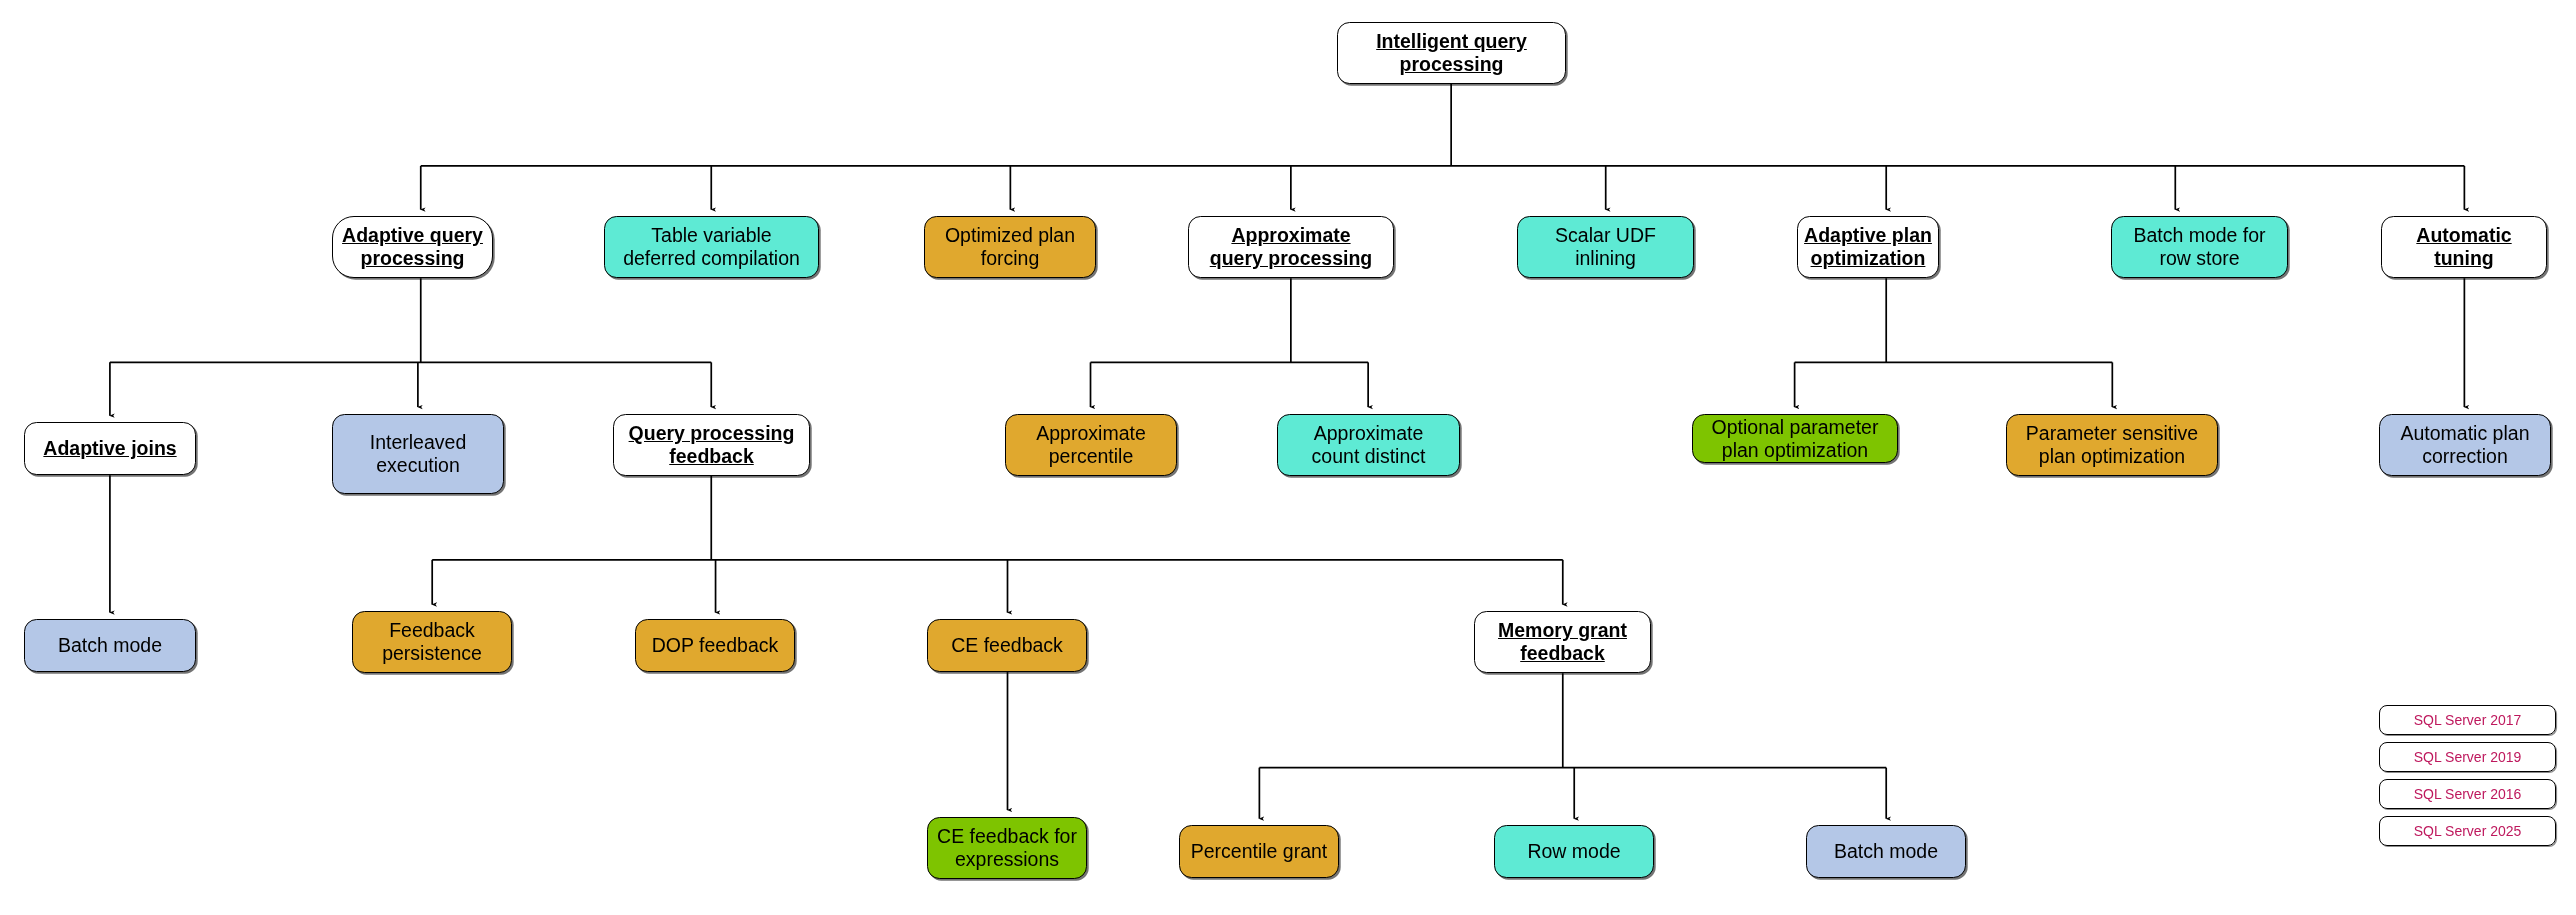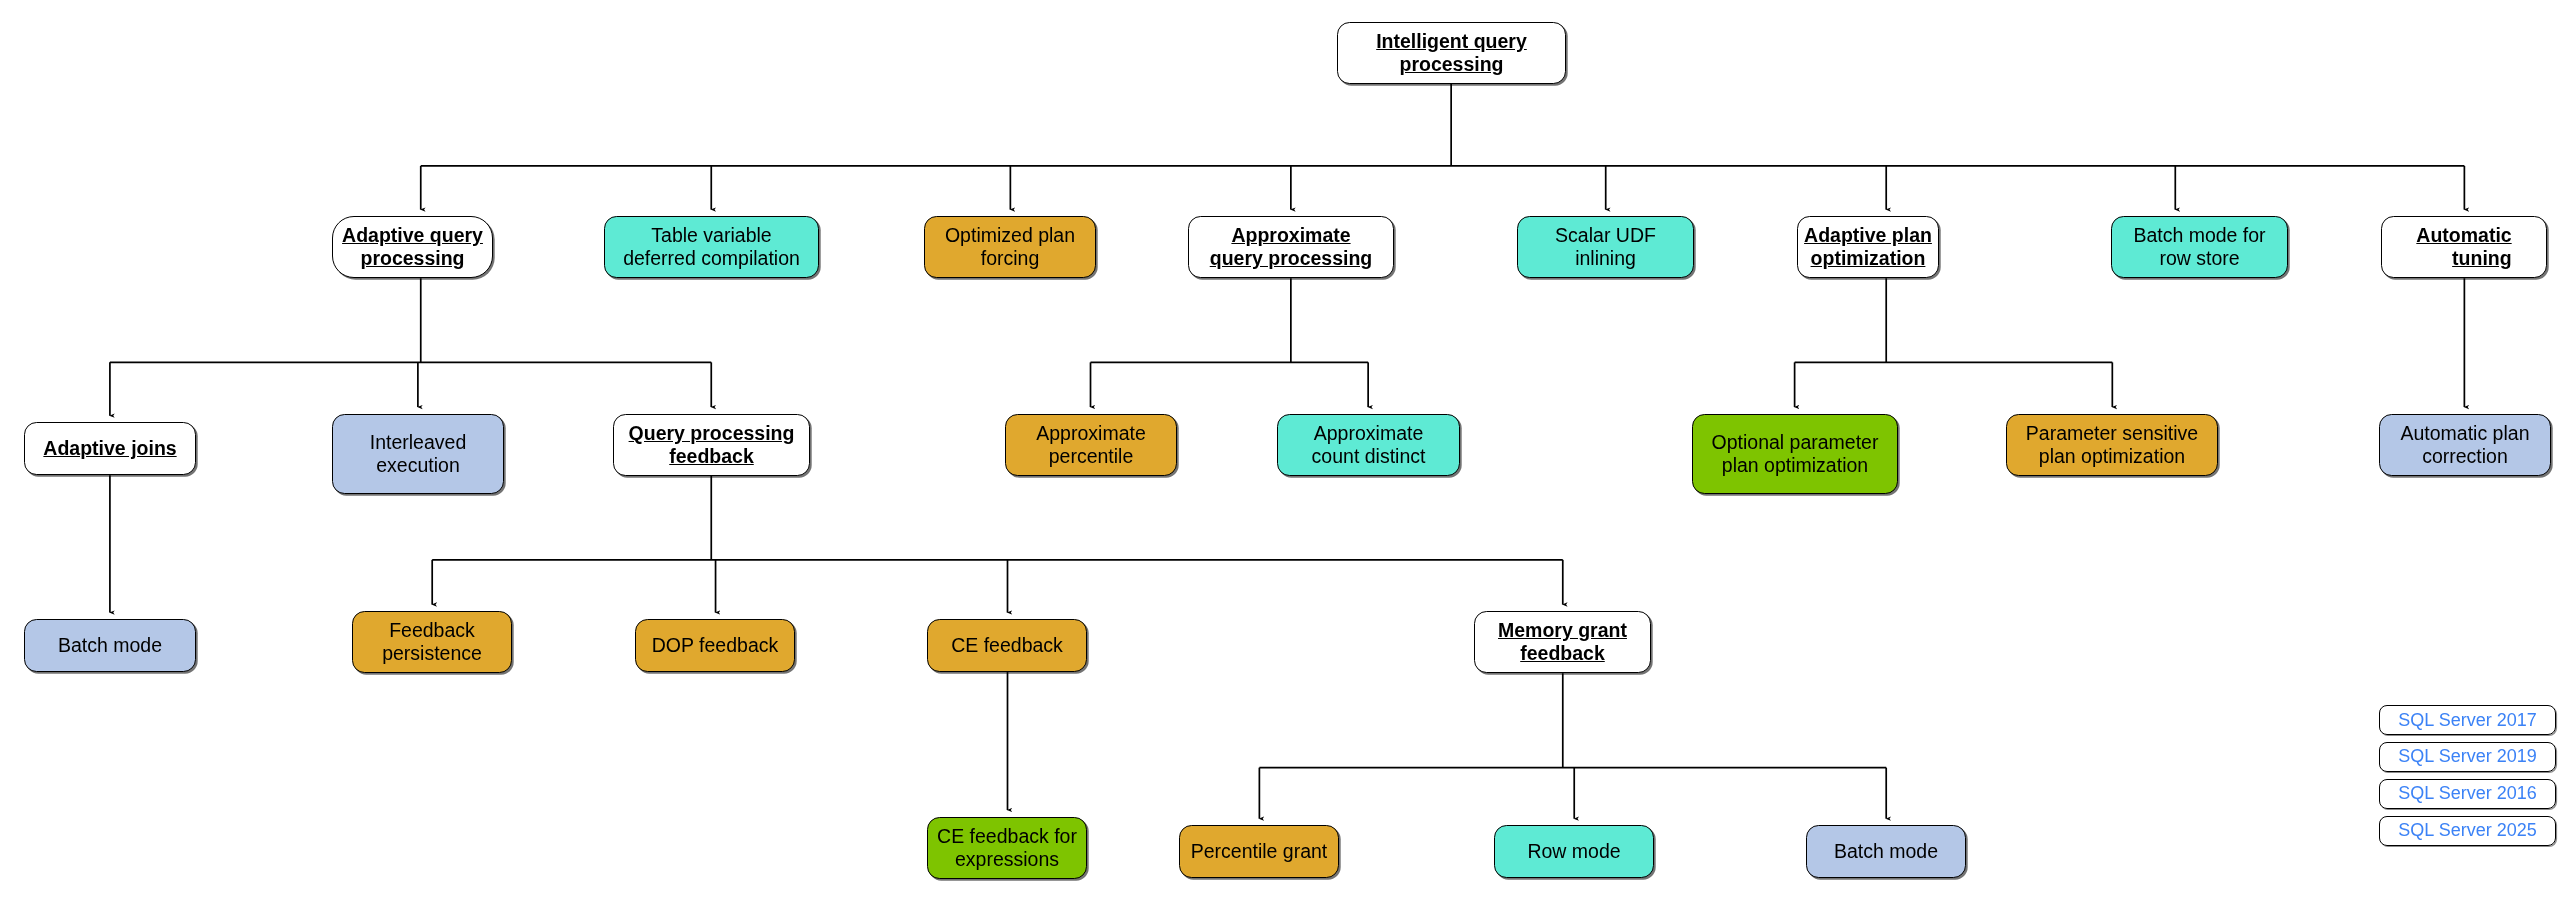--- a/index.html
+++ b/index.html
@@ -51,23 +51,23 @@
     flex-direction: column;
     gap: 6.9px;
   }
   .legend-item {
     height: 30px;
     border: 1.7px solid #000000;
     border-radius: 8px;
     display: flex;
     align-items: center;
     justify-content: center;
-    font-size: 18px;
+    font-size: 14px;
     font-weight: 400;
-    color: #3b82f6;
+    color: #be185d;
     box-shadow: 1.1px 1.1px 0 rgba(0,0,0,0.45);
   }
 </style>
 </head>
 <body>
 
 <div id="canvas">
   <svg id="wires" viewBox="0 0 4500 1600">
     <defs>
       <marker id="arrow" markerWidth="11" markerHeight="11" refX="5" refY="8.4" orient="auto" markerUnits="userSpaceOnUse">
@@ -125,32 +125,32 @@
       <div class="node fill-orange" style="left: 924px; top: 216px; width: 172px; height: 62px;"><span>Optimized plan
 forcing</span></div>
       <div class="node fill-white" style="left: 1188px; top: 216px; width: 206px; height: 62px;"><span>Approximate
 query processing</span></div>
       <div class="node fill-gray" style="left: 1517px; top: 216px; width: 177px; height: 62px;"><span>Scalar UDF
 inlining</span></div>
       <div class="node fill-white" style="left: 1797px; top: 216px; width: 142px; height: 62px;"><span>Adaptive plan
 optimization</span></div>
       <div class="node fill-gray" style="left: 2087px; top: 216px; width: 177px; height: 62px; margin-left: 24px;"><span>Batch mode for
 row store</span></div>
-      <div class="node fill-white" style="left: 2381px; top: 216px; width: 166px; height: 62px; text-align: right;"><span>Automatic
+      <div class="node fill-white" style="left: 2381px; top: 216px; width: 166px; height: 62px;"><span>Automatic
 tuning</span></div>
       <div class="node fill-white" style="left: 24px; top: 422px; width: 172px; height: 53px;"><span>Adaptive joins</span></div>
       <div class="node fill-blue" style="left: 332px; top: 414px; width: 172px; height: 80px;"><span>Interleaved
 execution</span></div>
       <div class="node fill-white" style="left: 613px; top: 414px; width: 197px; height: 62px;"><span>Query processing
 feedback</span></div>
       <div class="node fill-orange" style="left: 1005px; top: 414px; width: 172px; height: 62px;"><span>Approximate
 percentile</span></div>
       <div class="node fill-gray" style="left: 1277px; top: 414px; width: 183px; height: 62px;"><span>Approximate
 count distinct</span></div>
-      <div class="node fill-green" style="left: 1692px; top: 414px; width: 206px; height: 80px;"><span>Optional parameter
+      <div class="node fill-green" style="left: 1692px; top: 414px; width: 206px; height: 49px;"><span>Optional parameter
 plan optimization</span></div>
       <div class="node fill-orange" style="left: 2006px; top: 414px; width: 212px; height: 62px;"><span>Parameter sensitive
 plan optimization</span></div>
       <div class="node fill-blue" style="left: 2379px; top: 414px; width: 172px; height: 62px;"><span>Automatic plan
 correction</span></div>
       <div class="node fill-blue" style="left: 24px; top: 619px; width: 172px; height: 53px;"><span>Batch mode</span></div>
       <div class="node fill-orange" style="left: 352px; top: 611px; width: 160px; height: 62px;"><span>Feedback
 persistence</span></div>
       <div class="node fill-orange" style="left: 635px; top: 619px; width: 160px; height: 53px;"><span>DOP feedback</span></div>
       <div class="node fill-orange" style="left: 927px; top: 619px; width: 160px; height: 53px;"><span>CE feedback</span></div>

